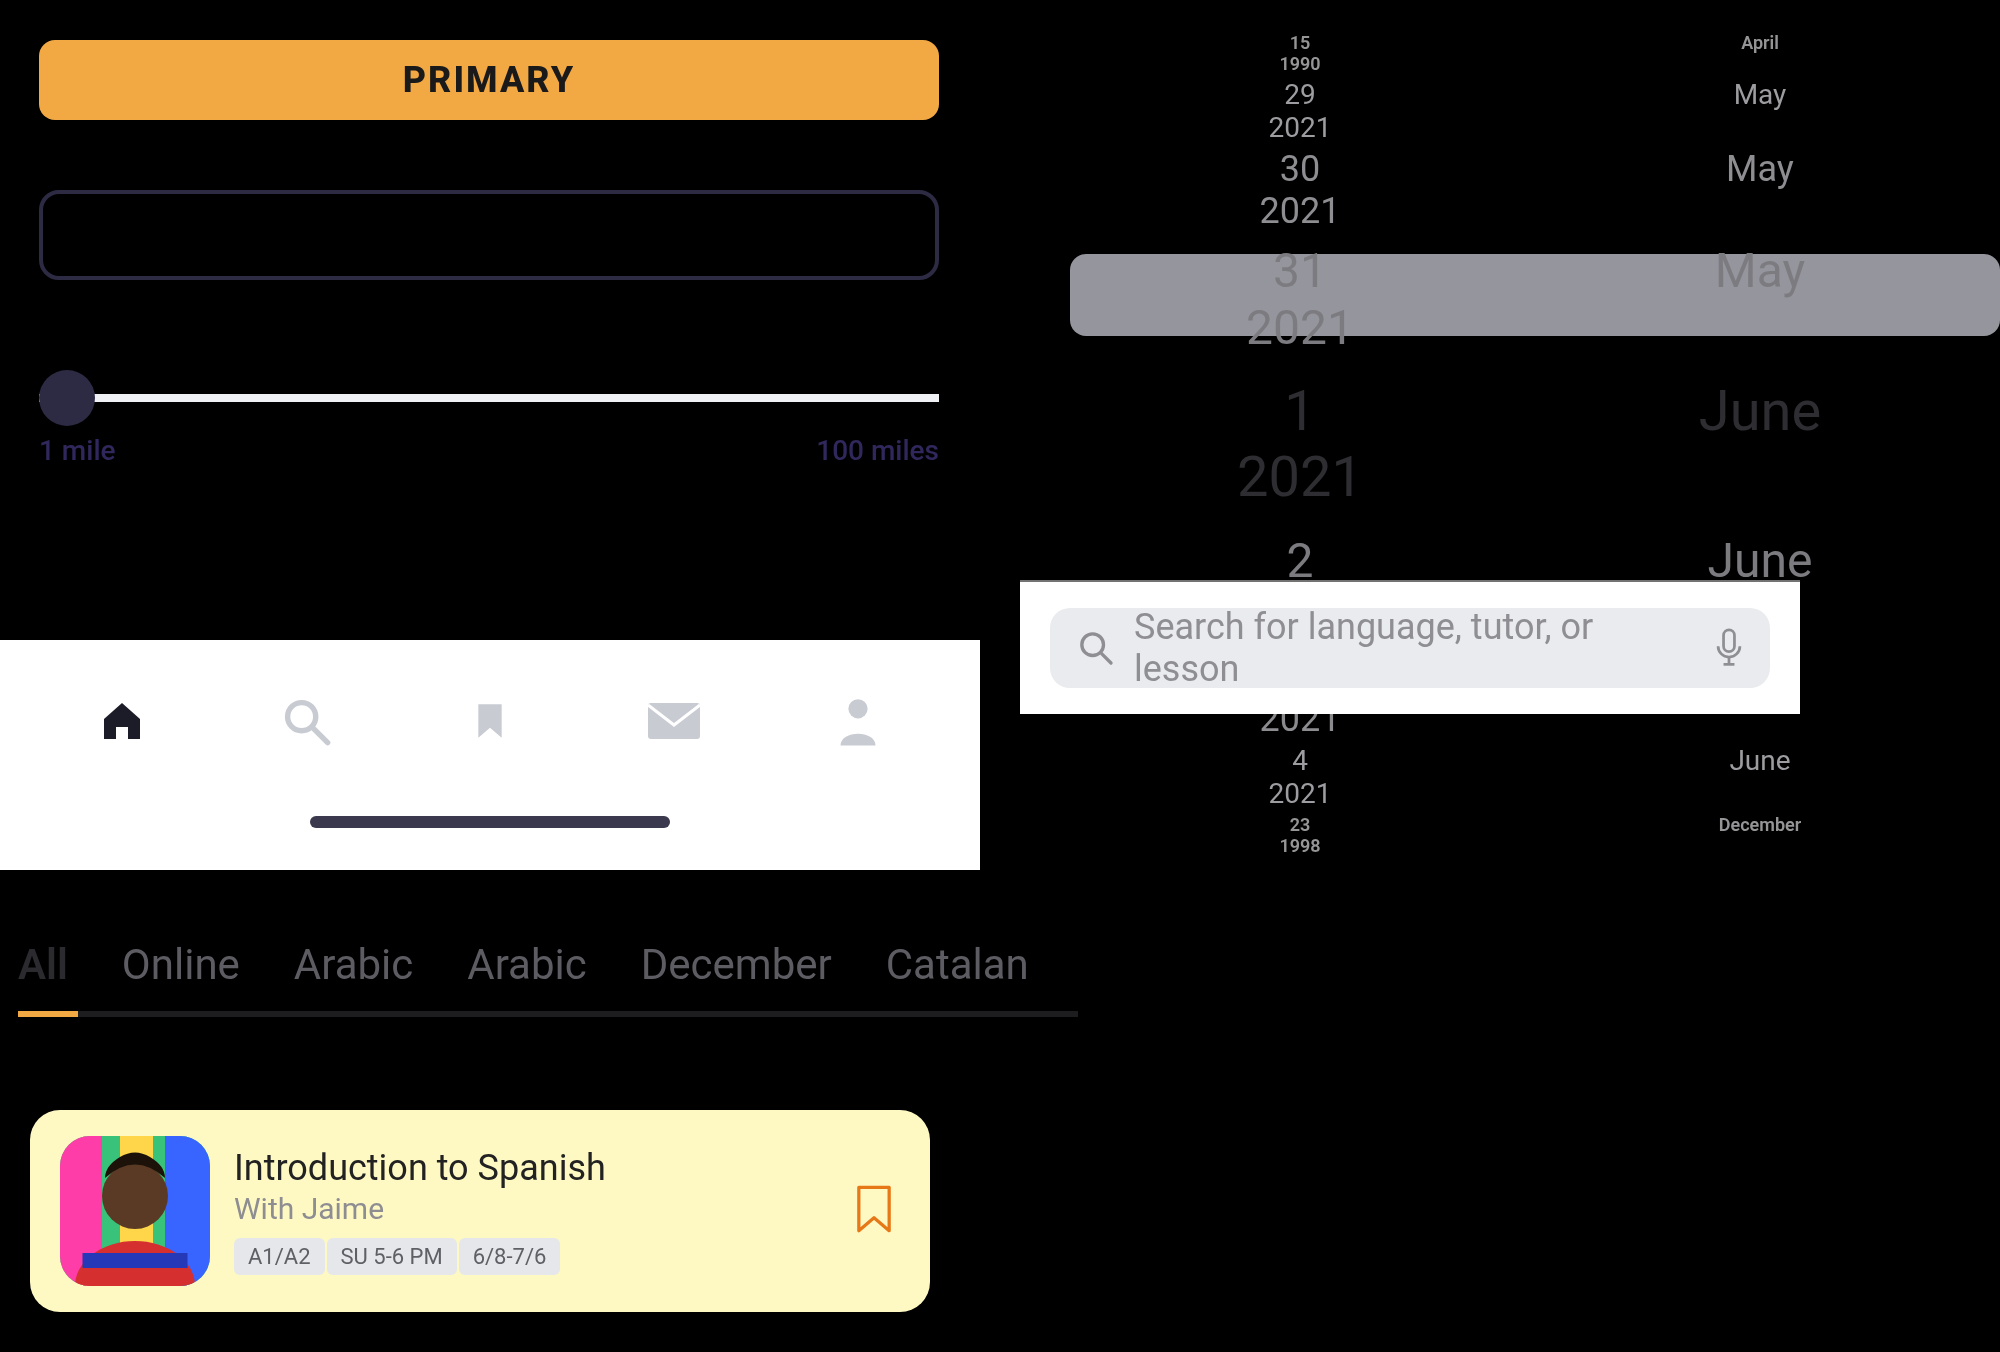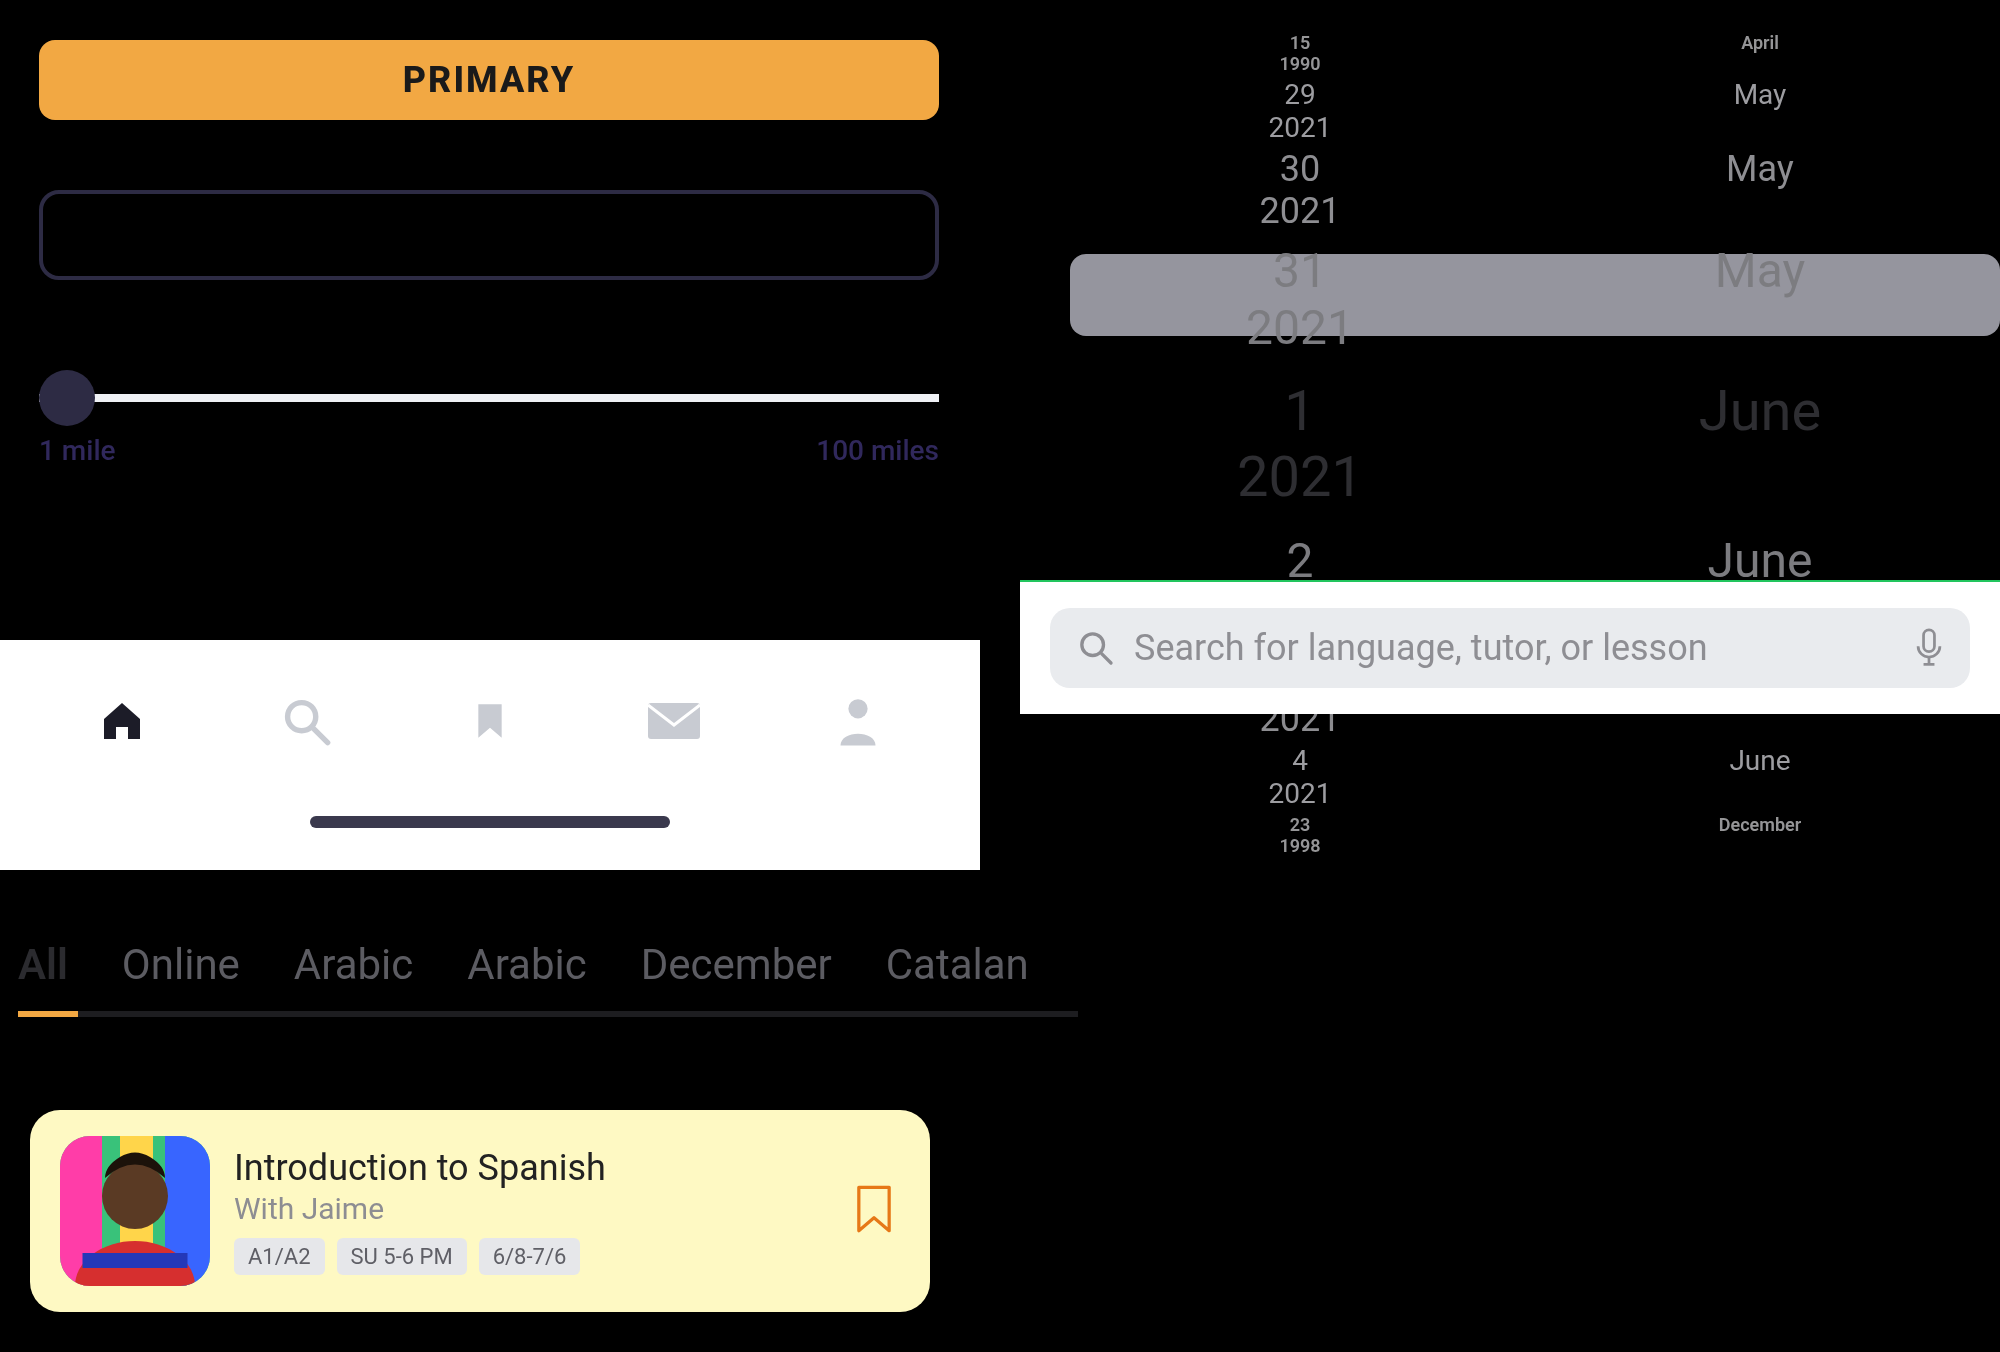--- a/index.html
+++ b/index.html
@@ -145,24 +145,24 @@
   .dp-stack{position:relative;z-index:0;}
   .dp-stack .dp-row{padding:2px 0;}
   .dp-stack .dp-row.lg{padding:8px 0;}
   .dp-stack .dp-row.sel{padding:14px 0;}
 
   
   .searchwrap{
     position:absolute;
     left:1020px;
     top:580px;
-    width:980px;
+    width:780px;
     background:#ffffff;
     padding:26px 30px;
-    border-top:2px solid #22c55e;
+    border-top:2px solid #737373;
     box-shadow:0 6px 14px rgba(0,0,0,0.06);
   }
   .searchbar{
     background:#e9ebee;
     border-radius:20px;
     height:80px;
     display:flex;
     align-items:center;
     padding:0 26px;
     gap:18px;
@@ -218,21 +218,21 @@
   }
   .avatar{
     width:150px;height:150px;border-radius:30px;
     overflow:hidden;
     flex-shrink:0;
   }
   .avatar svg{width:100%;height:100%;display:block;}
   .lesson-main{flex:1;}
   .lesson-title{font-size:36px;color:#222;}
   .lesson-sub{font-size:30px;color:#8d8d92;margin-top:2px;}
-  .chips{display:flex;gap:12px;margin-top:12px;}
+  .chips{display:flex;gap:2px;margin-top:12px;}
   .chip{
     background:#e6e7ea;
     color:#5f5f66;
     font-size:22px;
     padding:6px 14px;
     border-radius:6px;
   }
   .bookmark-out{
     width:48px;height:56px;
   }

